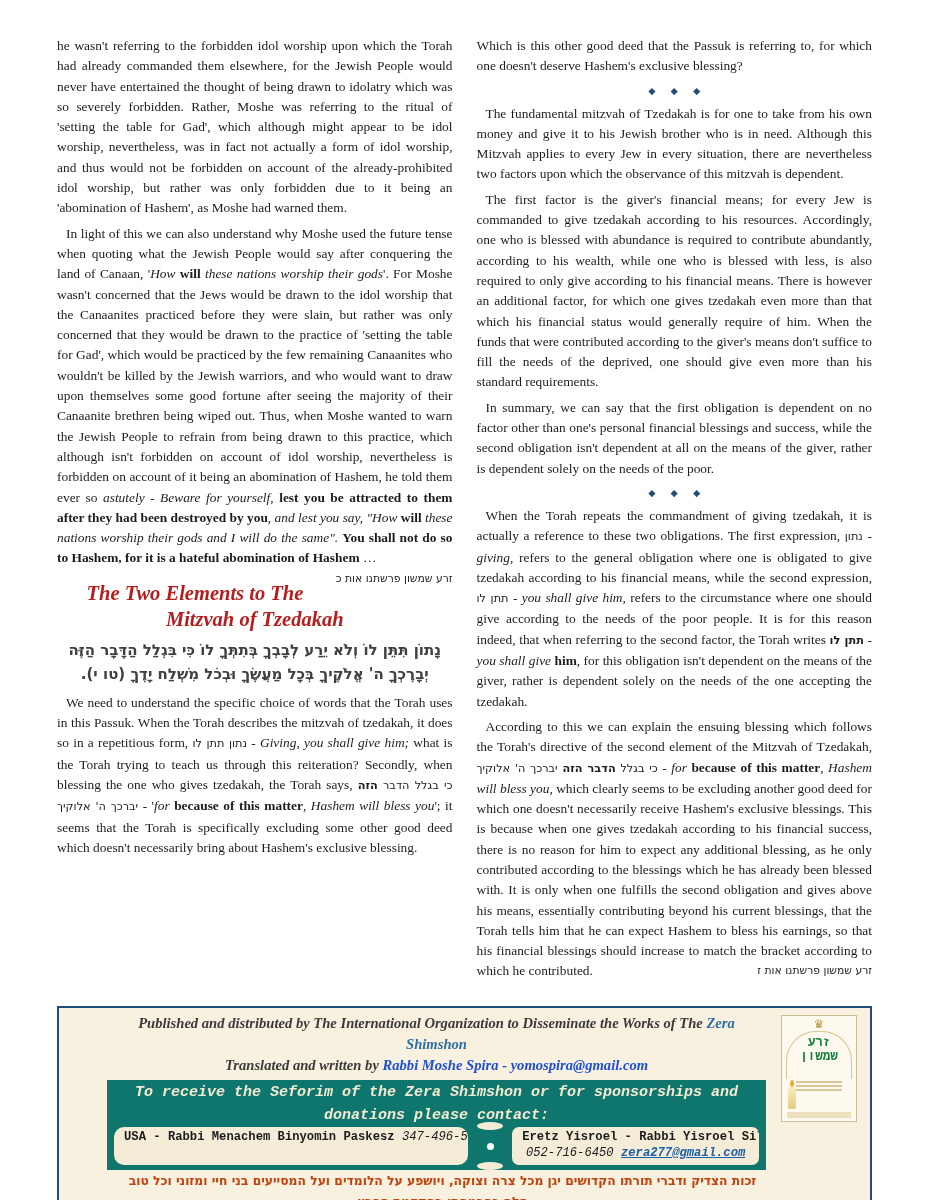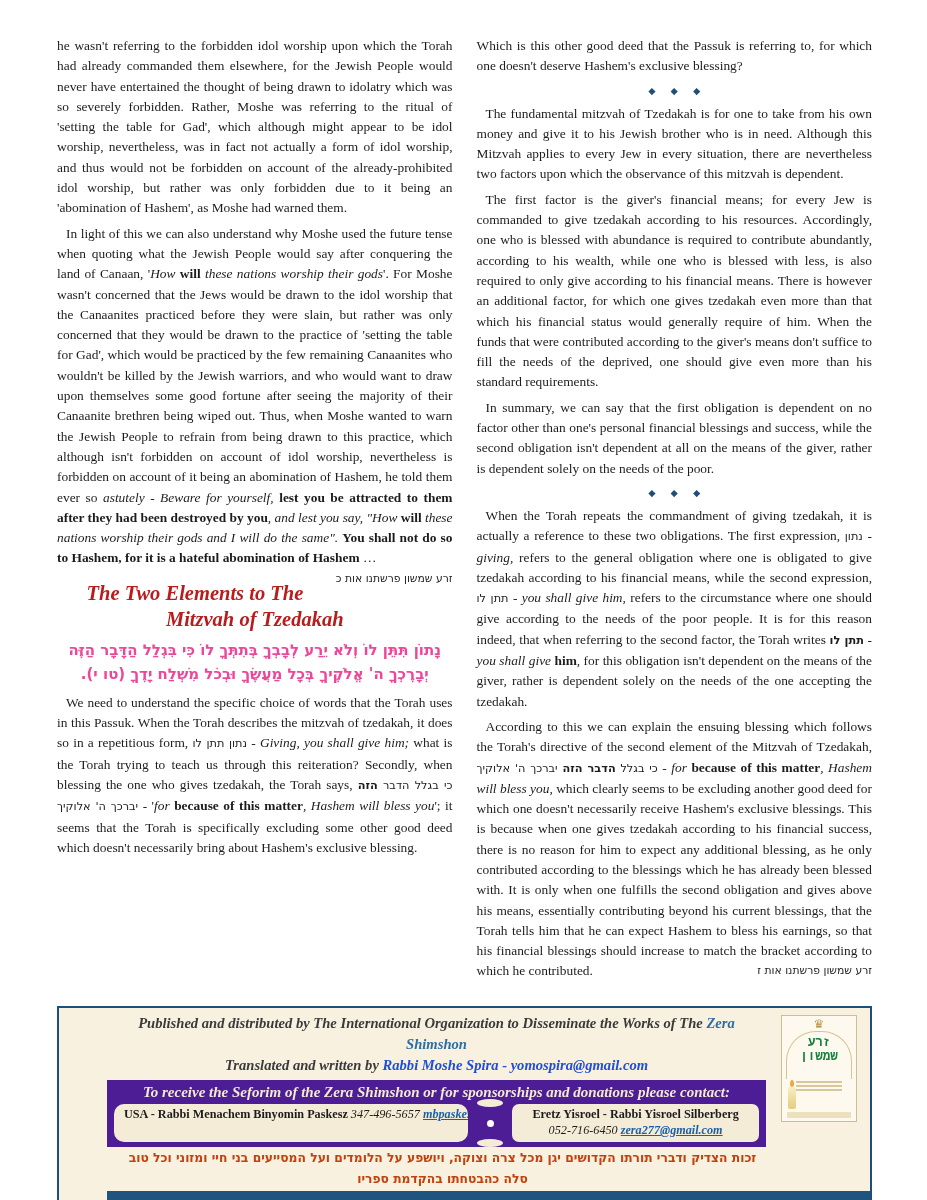--- a/index.html
+++ b/index.html
@@ -26,39 +26,39 @@
   .s-hebb{font-family:"DejaVu Sans", sans-serif;font-size:11.3px;font-weight:bold;}
   .s-cite{float:right;font-family:"DejaVu Sans", sans-serif;font-size:10.8px;font-style:normal;font-weight:normal;color:#222;}
   .s-link{color:#1b5fa8;text-decoration:underline;font-style:italic;font-weight:bold;}
   .s-brand{color:#2e6da3;}
   .section-heading{
     font-size:20.5px;line-height:26px;font-weight:bold;font-style:italic;
     color:#b91c1c;text-align:center;margin:11px 6px 6px 6px;text-indent:0;
   }
   .hebrew-verse{
     font-family:"DejaVu Sans", sans-serif;direction:rtl;
-    font-size:15px;line-height:24px;font-weight:bold;color:#ec4899;
+    font-size:15px;line-height:24px;font-weight:bold;color:#404040;
     text-align:center;margin:2px 0 7px 0;
   }
   .diamond-sep{
     text-align:center;color:#1f4e79;font-size:9.5px;line-height:18px;
     word-spacing:12px;margin:2px 0 4px 0;font-family:"DejaVu Sans", sans-serif;
   }
   
   .footer-box{
     position:relative;margin-top:8px;
     border:2px solid #1f4e79;border-bottom:none;
     background:#f8f1e0;
     padding-left:48px;
   }
   .footer-main{margin-right:104px;}
   .pub-block{text-align:center;padding:5px 4px 4px 4px;
     font-style:italic;font-size:14.6px;line-height:21px;color:#3a3a3a;font-weight:600;}
   .pub-block .s-b{color:#1d4ed8;}
-  .contact-section{background:#4c1d95;padding:0 0 5px 0;}
+  .contact-section{background:#0f766e;padding:0 0 5px 0;font-family:Liberation Mono, monospace;}
   .contact-banner{
     text-align:center;color:#f3ead2;font-style:italic;font-weight:bold;
     font-size:15px;line-height:23px;padding:1px 4px 0 4px;
   }
   .contact-row{display:flex;align-items:stretch;padding:0 7px;}
   .contact-card{
     background:#f5ecd7;border-radius:10px;padding:2px 10px 4px 10px;
     font-size:12.2px;line-height:16px;white-space:nowrap;overflow:hidden;
   }
   .contact-card.usa{flex:1 1 56%;text-align:center;}

